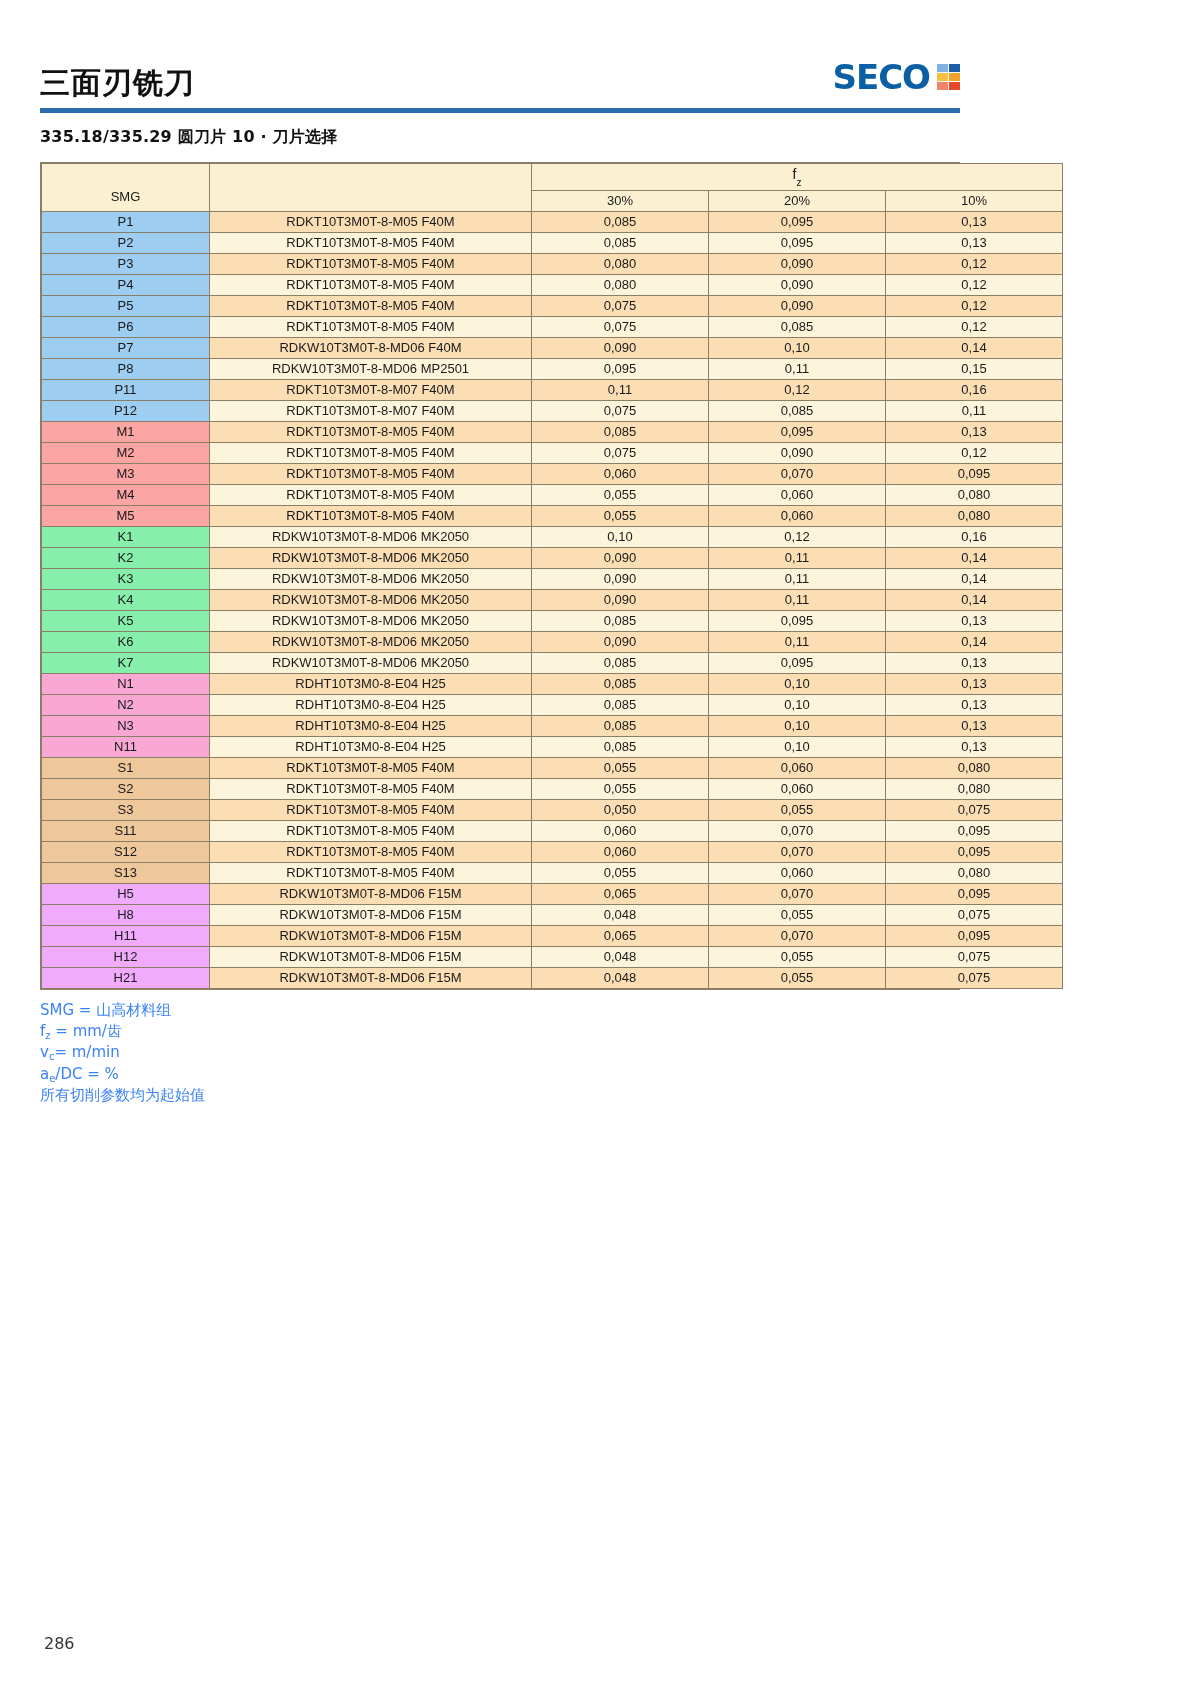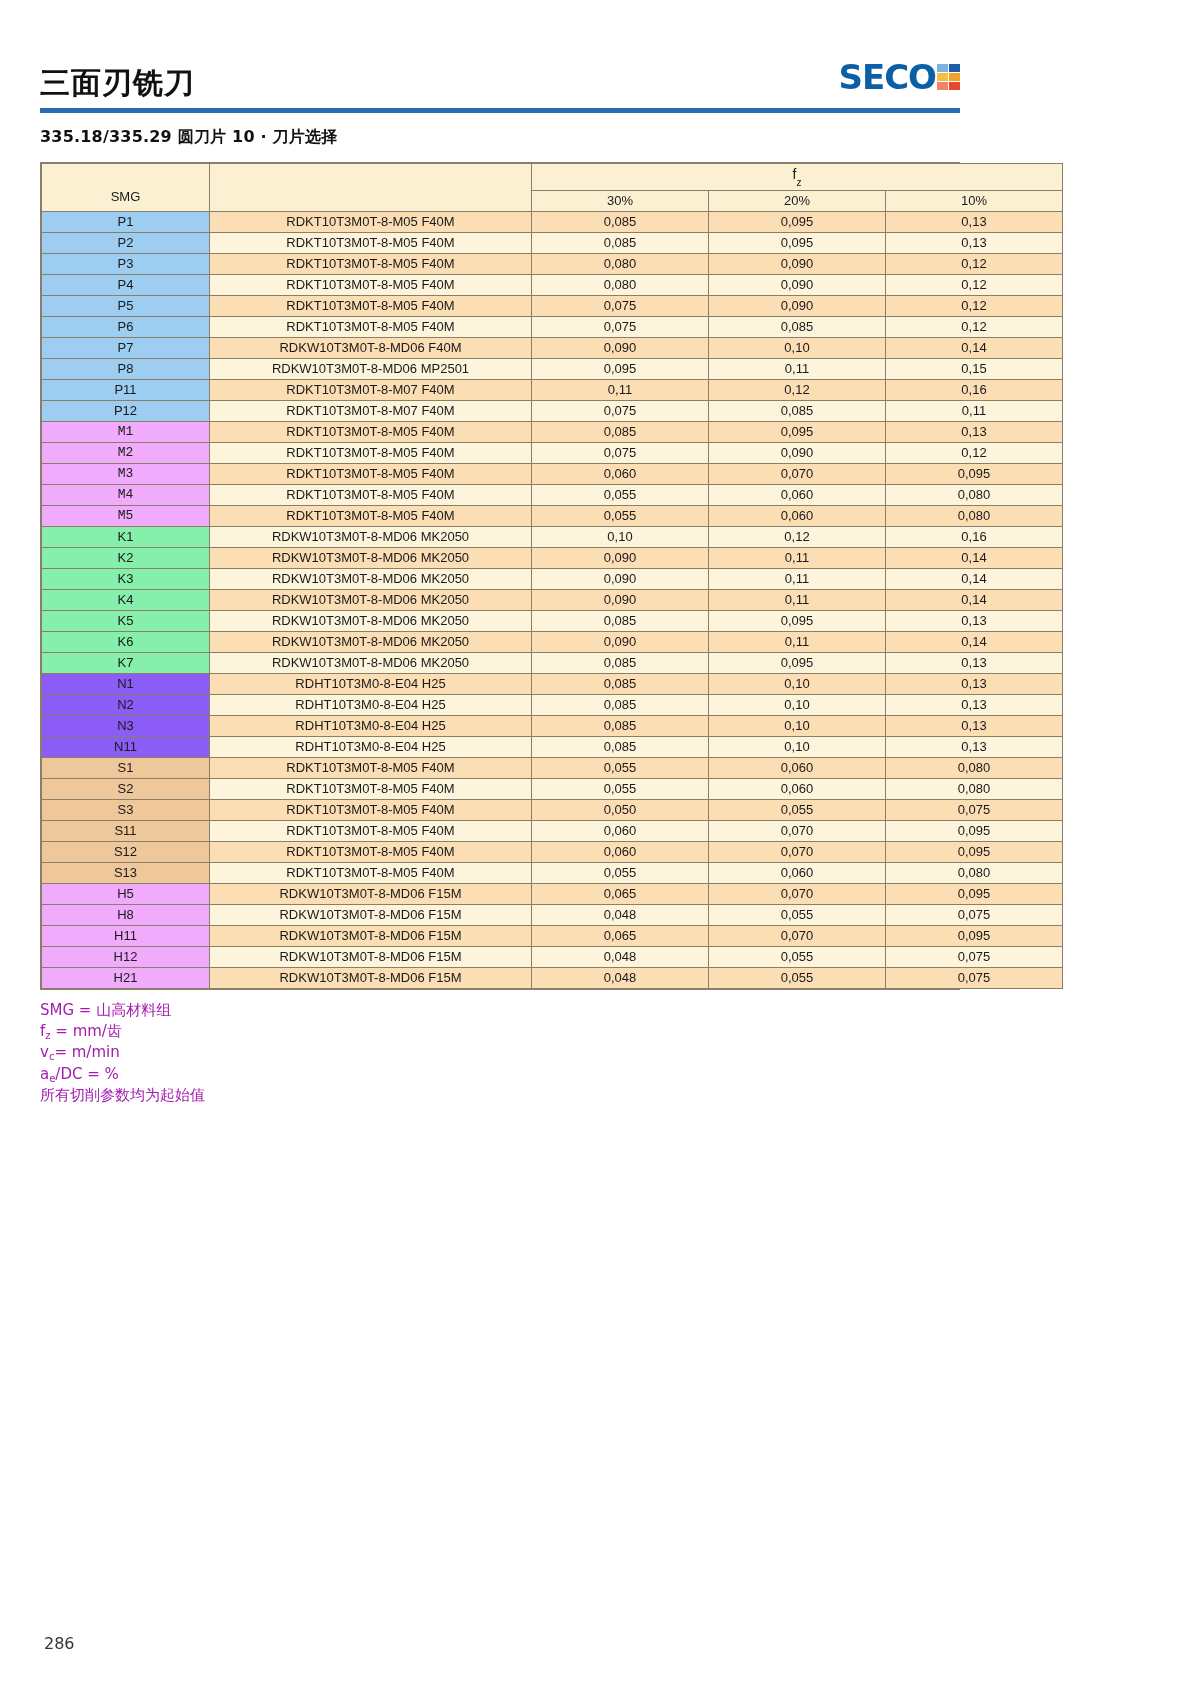--- a/index.html
+++ b/index.html
@@ -37,21 +37,21 @@
     font-size: 30px;
     font-weight: 700;
     letter-spacing: 1px;
     line-height: 1;
     color: #111111;
     font-family: "DejaVu Sans", "Liberation Sans", sans-serif;
   }
   .logo-wrap {
     display: flex;
     align-items: center;
-    gap: 1px;
+    gap: 7px;
     padding-bottom: 4px;
   }
   .logo-text {
     font-size: 34px;
     font-weight: 800;
     color: #0b5fa5;
     letter-spacing: -1px;
     font-family: "DejaVu Sans", "Liberation Sans", sans-serif;
     line-height: 1;
   }
@@ -131,32 +131,32 @@
   td.smg { font-size: 13px; margin-top: 12px; }
   td.desig { text-align: left; padding-left: 8px; font-size: 13px; }
   td.val  { font-size: 13px; }
 
   
   tr.alt-a td.desig, tr.alt-a td.val { background: #fbdeb4; }
   tr.alt-b td.desig, tr.alt-b td.val { background: #fdf4dc; }
 
   
   .g-P  { background: #9dcdf0; }
-  .g-M  { background: #f0abfc; font-family: Liberation Mono, monospace; }
+  .g-M  { background: #fca5a5; }
   .g-K  { background: #86efac; }
-  .g-N  { background: #8b5cf6; }
+  .g-N  { background: #f9a8d4; }
   .g-S  { background: #eec89b; }
   .g-H  { background: #f0abfc; }
 
   
   .footnotes {
     margin-top: 10px;
     font-size: 15px;
     line-height: 1.42;
-    color: #a21caf;
+    color: #3b82f6;
     font-family: "DejaVu Sans", "Liberation Sans", sans-serif;
   }
   .footnotes div { white-space: nowrap; }
   .footnotes sub {
     font-size: 10px;
     vertical-align: baseline;
     position: relative;
     top: 3px;
   }
 

